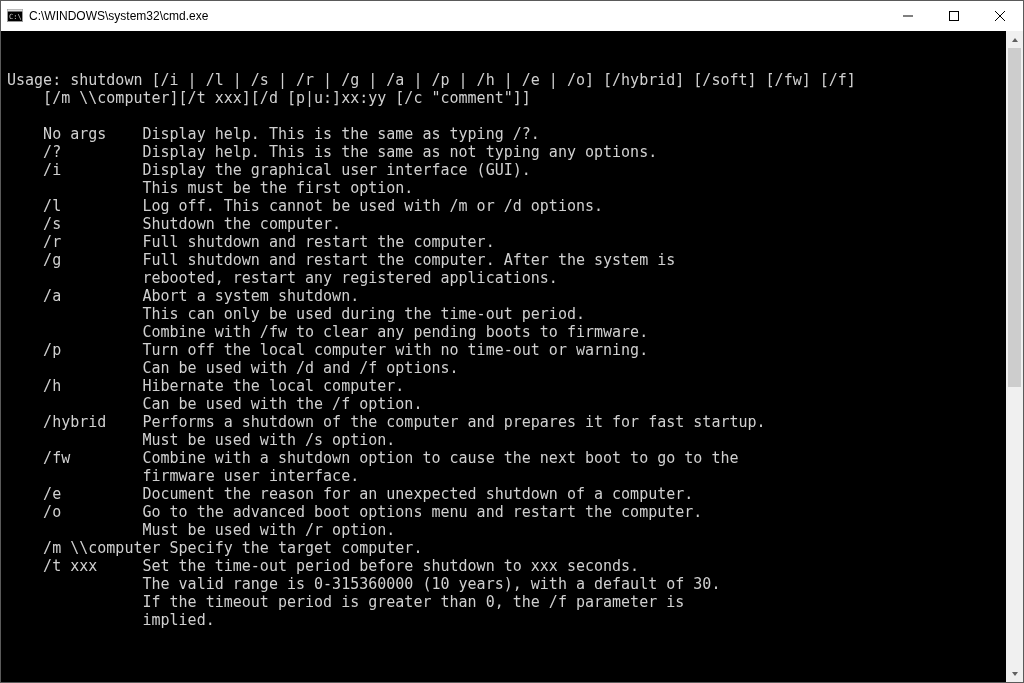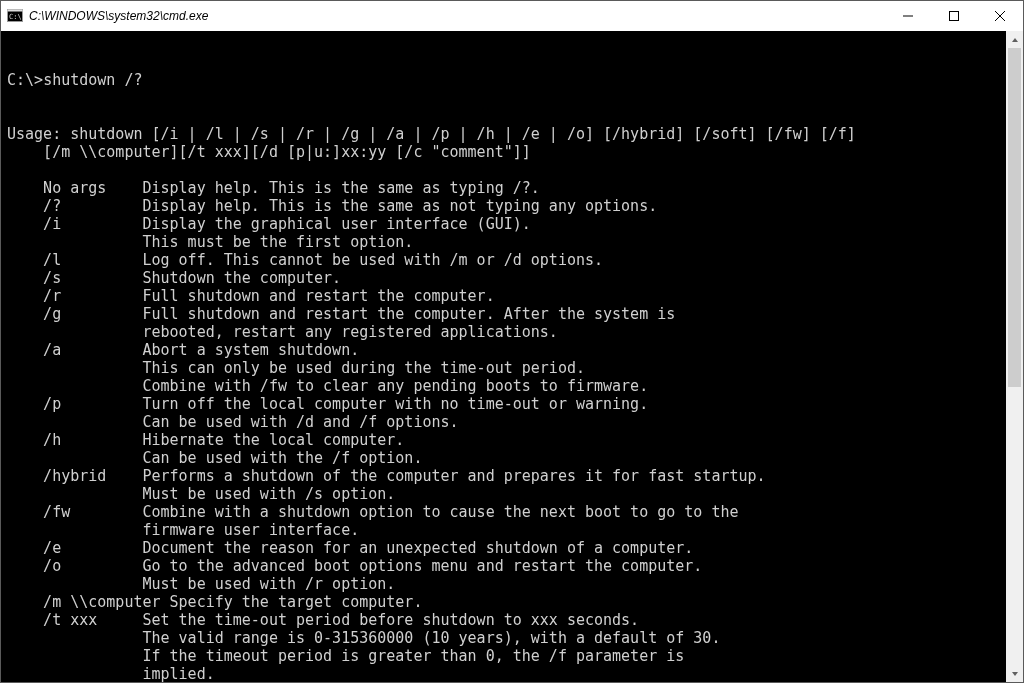--- a/index.html
+++ b/index.html
@@ -26,21 +26,20 @@
     width: 16px; height: 16px;
     margin-right: 6px;
     display: inline-flex;
     align-items: center;
     justify-content: center;
   }
   .titlebar .title {
     font-size: 12px;
     color: #000;
     flex: 0 0 auto;
-    font-style: italic;
   }
   .titlebar .spacer { flex: 1 1 auto; }
   .win-controls { display: flex; height: 100%; }
   .win-btn {
     width: 46px; height: 30px;
     display: flex; align-items: center; justify-content: center;
     font-size: 10px;
     color: #000;
   }
   .win-btn svg { stroke: #000; }
@@ -126,21 +125,20 @@
             <line x1="0" y1="0" x2="10" y2="10" stroke-width="1"></line>
             <line x1="10" y1="0" x2="0" y2="10" stroke-width="1"></line>
           </svg>
       </div>
     </div>
   </div>
 
   <div class="client">
     <div class="scroll-wrap">
       <div class="terminal" id="terminal">
-        <div class="prompt-line"><span>C:\&gt;</span><span>shutdown /?</span></div>
       <div>Usage: shutdown [/i | /l | /s | /r | /g | /a | /p | /h | /e | /o] [/hybrid] [/soft] [/fw] [/f]</div><div>    [/m \\computer][/t xxx][/d [p|u:]xx:yy [/c "comment"]]</div><div>&nbsp;</div><div>    No args    Display help. This is the same as typing /?.</div><div>    /?         Display help. This is the same as not typing any options.</div><div>    /i         Display the graphical user interface (GUI).</div><div>               This must be the first option.</div><div>    /l         Log off. This cannot be used with /m or /d options.</div><div>    /s         Shutdown the computer.</div><div>    /r         Full shutdown and restart the computer.</div><div>    /g         Full shutdown and restart the computer. After the system is</div><div>               rebooted, restart any registered applications.</div><div>    /a         Abort a system shutdown.</div><div>               This can only be used during the time-out period.</div><div>               Combine with /fw to clear any pending boots to firmware.</div><div>    /p         Turn off the local computer with no time-out or warning.</div><div>               Can be used with /d and /f options.</div><div>    /h         Hibernate the local computer.</div><div>               Can be used with the /f option.</div><div>    /hybrid    Performs a shutdown of the computer and prepares it for fast startup.</div><div>               Must be used with /s option.</div><div>    /fw        Combine with a shutdown option to cause the next boot to go to the</div><div>               firmware user interface.</div><div>    /e         Document the reason for an unexpected shutdown of a computer.</div><div>    /o         Go to the advanced boot options menu and restart the computer.</div><div>               Must be used with /r option.</div><div>    /m \\computer Specify the target computer.</div><div>    /t xxx     Set the time-out period before shutdown to xxx seconds.</div><div>               The valid range is 0-315360000 (10 years), with a default of 30.</div><div>               If the timeout period is greater than 0, the /f parameter is</div><div>               implied.</div></div>
     </div>
     <div class="scrollbar">
       <div class="sb-btn">
         <svg width="8" height="8" viewBox="0 0 8 8">
             <polygon points="4,2 7,6 1,6"></polygon>
           </svg>
       </div>
       <div class="sb-track">
         <div class="sb-thumb"></div>

